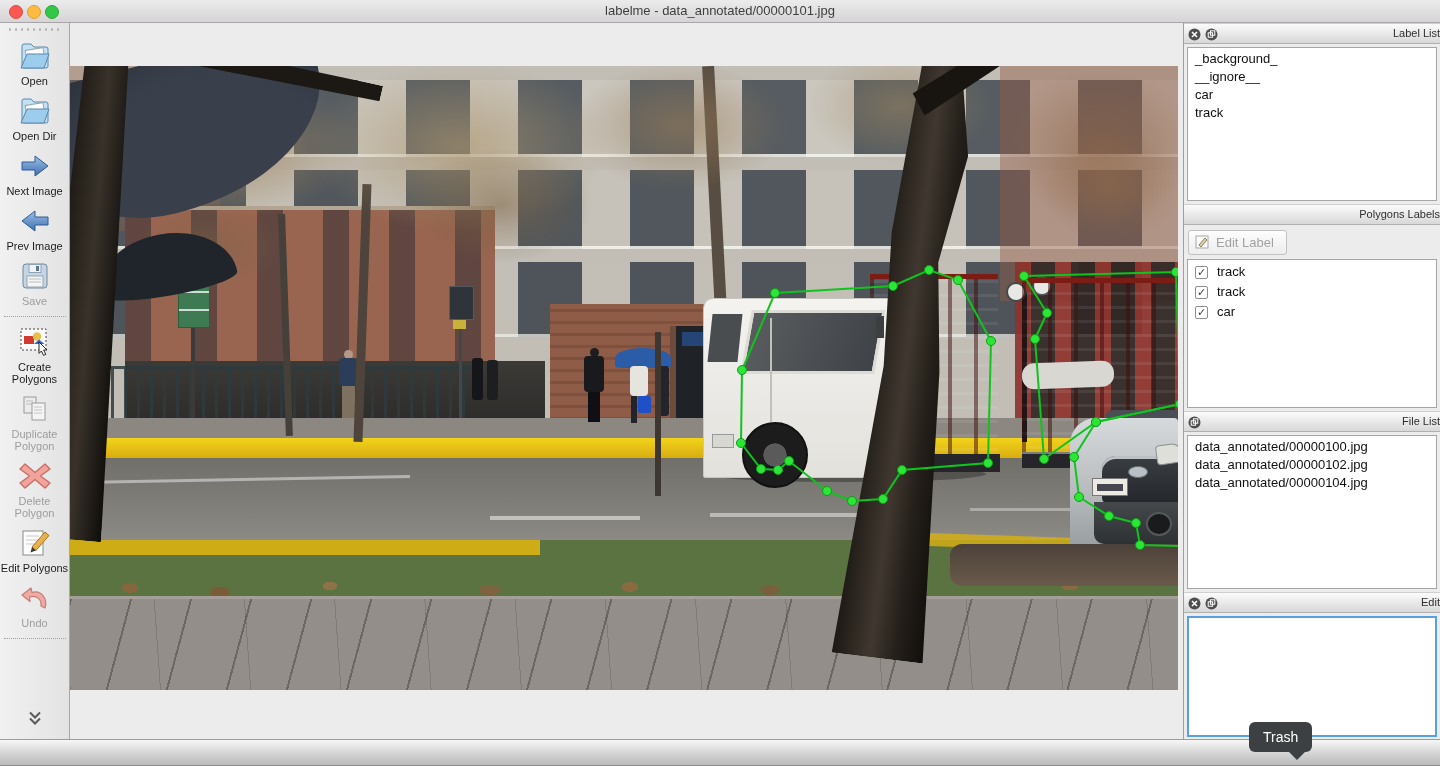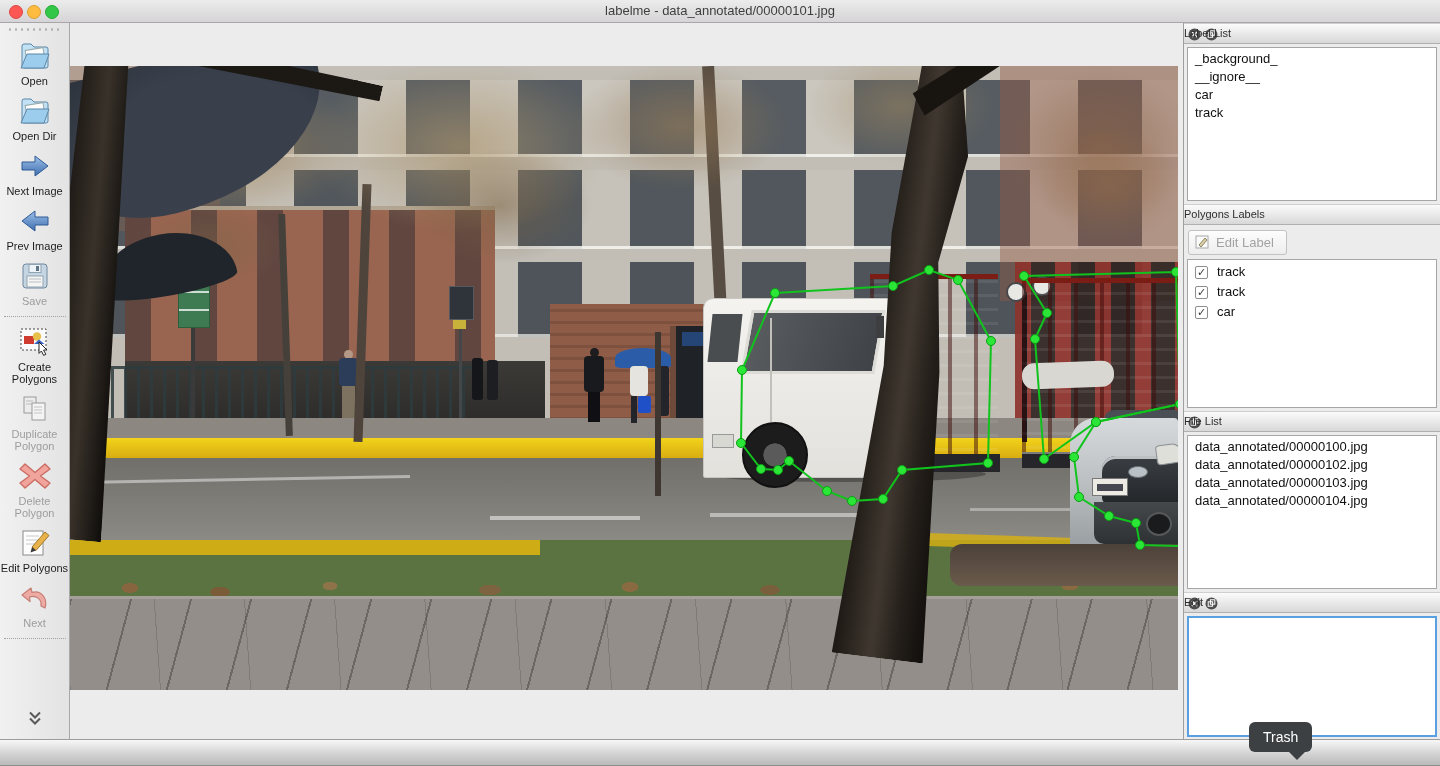--- a/index.html
+++ b/index.html
@@ -30,21 +30,21 @@
   .canvas{position:absolute;left:70px;top:23px;width:1114px;bottom:26px;background:#ececec;overflow:hidden}
   .photo{position:absolute;left:0;top:43px;width:1108px;height:624px;overflow:hidden;background:#c2beb6}
   .photo .abs{position:absolute}
   #anno{position:absolute;left:0;top:0;z-index:60}
   
   .rightpanel{position:absolute;right:0;top:23px;width:256px;bottom:26px;background:#ececec;
     border-left:1px solid #9f9f9f;display:flex;flex-direction:column;z-index:30}
   .dock{display:flex;flex-direction:column;box-sizing:border-box}
   .dock-header{position:relative;height:19px;flex:0 0 19px;
     background:linear-gradient(#fbfbfb,#d8d8d8);border-bottom:1px solid #b0b0b0;border-top:1px solid #cfcfcf}
-  .dock-title{position:absolute;left:0;right:0;text-align:left;font-size:11px;line-height:19px;color:#2e2e2e}
+  .dock-title{position:absolute;left:0;right:0;text-align:right;font-size:11px;line-height:19px;color:#2e2e2e}
   .dock-btn{position:absolute;top:3px;width:13px;height:13px;cursor:default}
   .dock-btn.b1{left:4px}.dock-btn.b2{left:21px}
   .dock-body{flex:1;padding:3px;display:flex;min-height:0}
   ul.list{flex:1;margin:0;padding:2px 0;list-style:none;background:#fff;border:1px solid #a6a6a6;
     overflow:hidden;min-height:0}
   ul.list li{font-size:13px;line-height:18px;padding:0 7px;color:#101010;white-space:nowrap}
   ul.list li.selected{background:#d8d8d8}
   ul.list.flags{border:2px solid #58a0e2}
   .poly-row{display:flex;align-items:center;gap:9px;padding:1px 7px !important}
   .cb{display:inline-block;width:13px;height:13px;box-sizing:border-box;border:1px solid #8d8d8d;
@@ -193,21 +193,21 @@
     </span>
     <span class="tb-label">Edit Polygons</span>
   </div>
 
   <div class="tb-item disabled">
     <span class="tb-icon">
       <svg width="32" height="26" viewBox="0 0 32 26">
           <path d="M26 23 C29 13 22 5 13 7.5 L12 3 L3 10 L11 16.5 L10.5 12 C17 10 23 14 22 21 Z" fill="#edaba3" stroke="#c67e75" stroke-width="1.2" stroke-linejoin="round"></path>
         </svg>
     </span>
-    <span class="tb-label">Next</span>
+    <span class="tb-label">Undo</span>
   </div>
 
   <div class="tb-sep"></div>
 
   <div class="tb-more">
     <svg width="16" height="15" viewBox="0 0 16 15">
         <path d="M3 1.5 l5 5 5 -5 M3 7.5 l5 5 5 -5" stroke="#5a5a5a" stroke-width="2" fill="none"></path>
       </svg>
   </div>
 </div>
@@ -413,21 +413,20 @@
             <circle cx="6.5" cy="6.5" r="6" fill="#4e4e4e"></circle>
             <rect x="3.2" y="4.8" width="4.4" height="4.4" fill="none" stroke="#fff"></rect>
             <rect x="5.4" y="2.8" width="4.4" height="4.4" fill="none" stroke="#fff"></rect>
           </svg></span>
       <span class="dock-title">File List</span>
     </div>
     <div class="dock-body">
         <ul class="list" id="fileList">
           <li>data_annotated/00000100.jpg</li>
           <li>data_annotated/00000102.jpg</li>
-          <li>data_annotated/00000103.jpg</li>
           <li>data_annotated/00000104.jpg</li>
         </ul>
       </div>
   </div>
 
   <div class="dock" style="flex:1">
     <div class="dock-header">
       <span class="dock-btn b1">
         <svg width="13" height="13">
             <circle cx="6.5" cy="6.5" r="6" fill="#4e4e4e"></circle>

